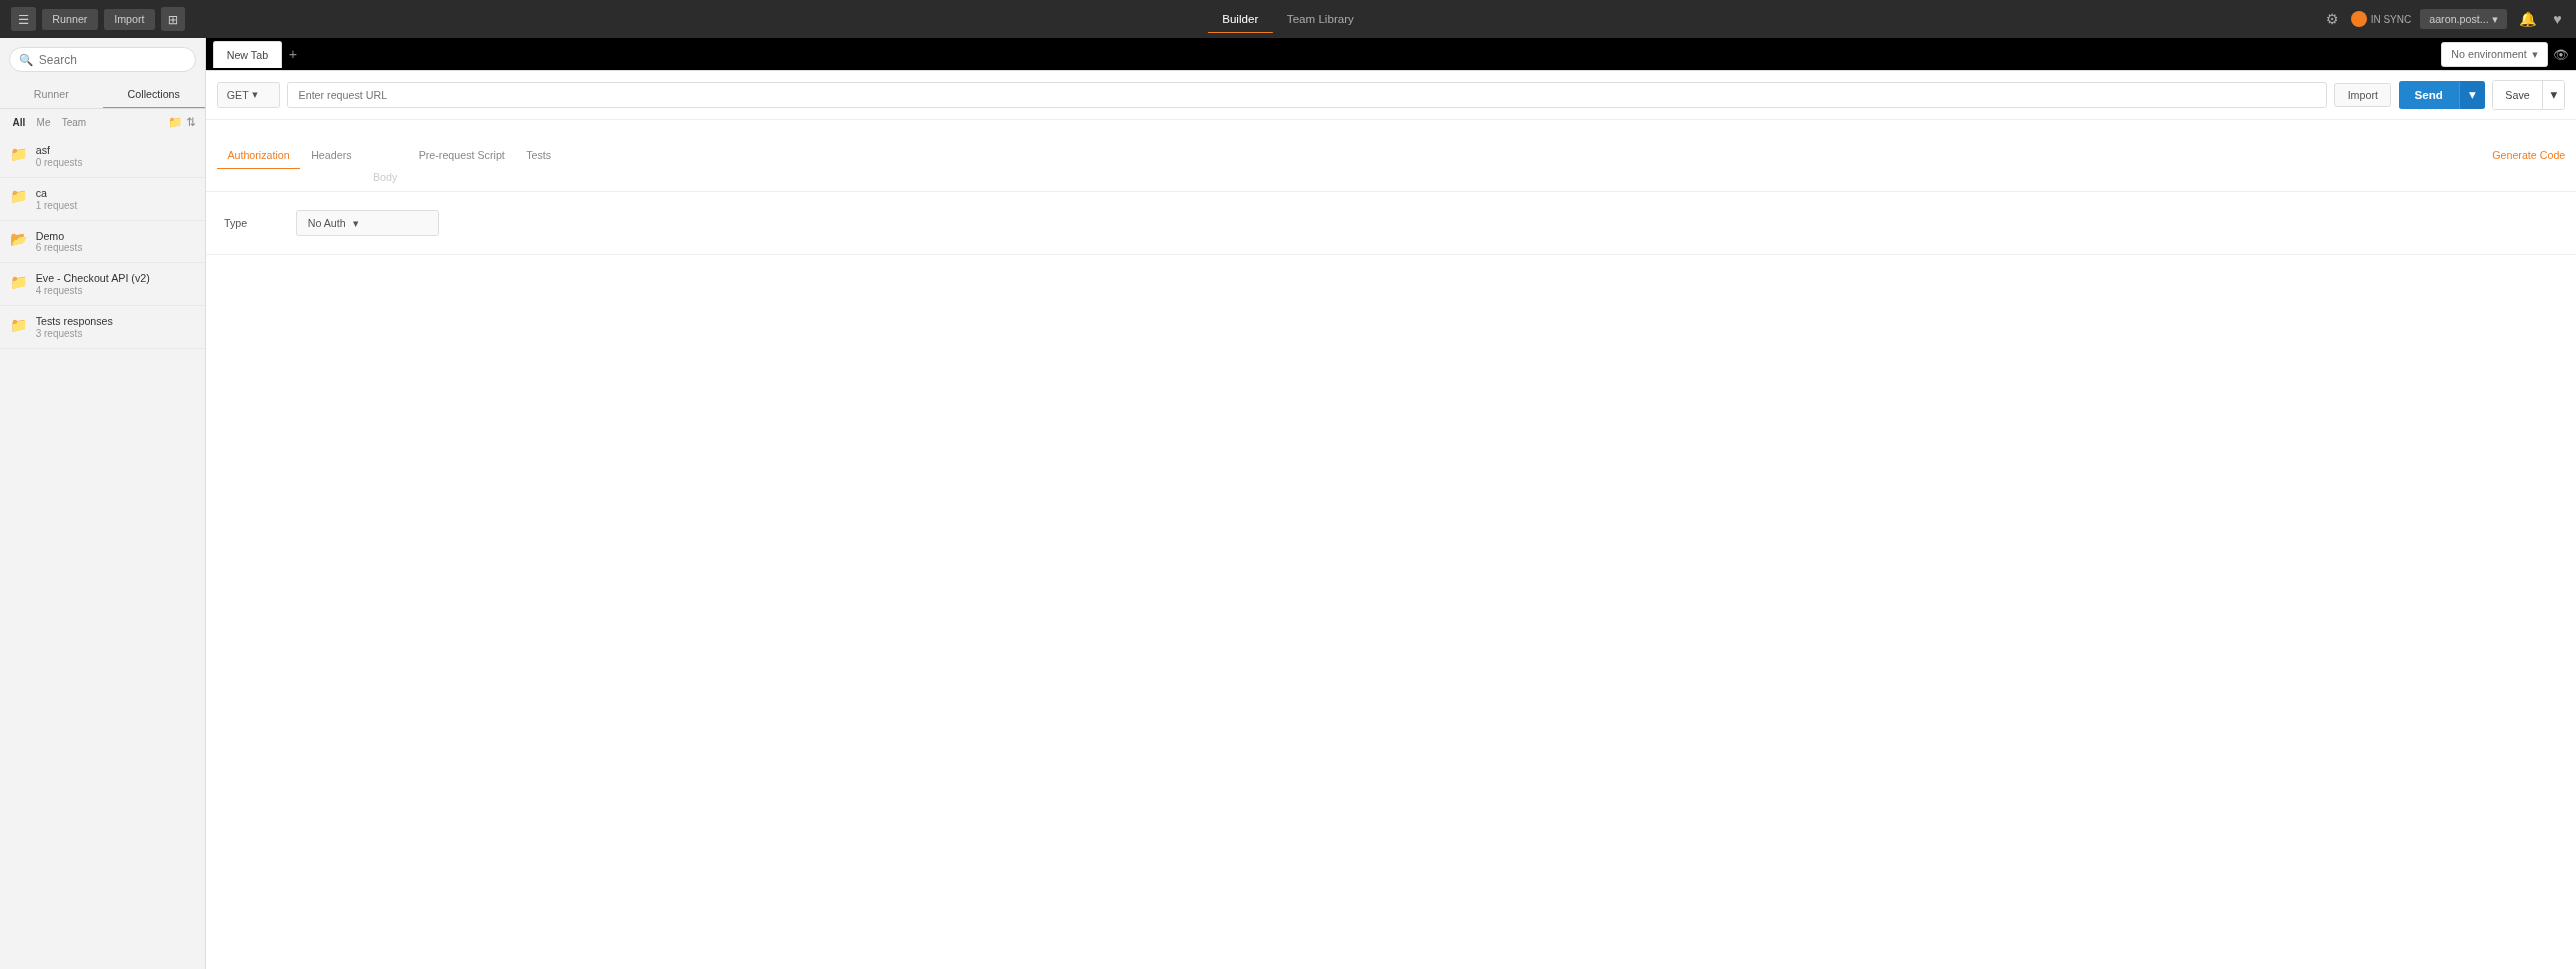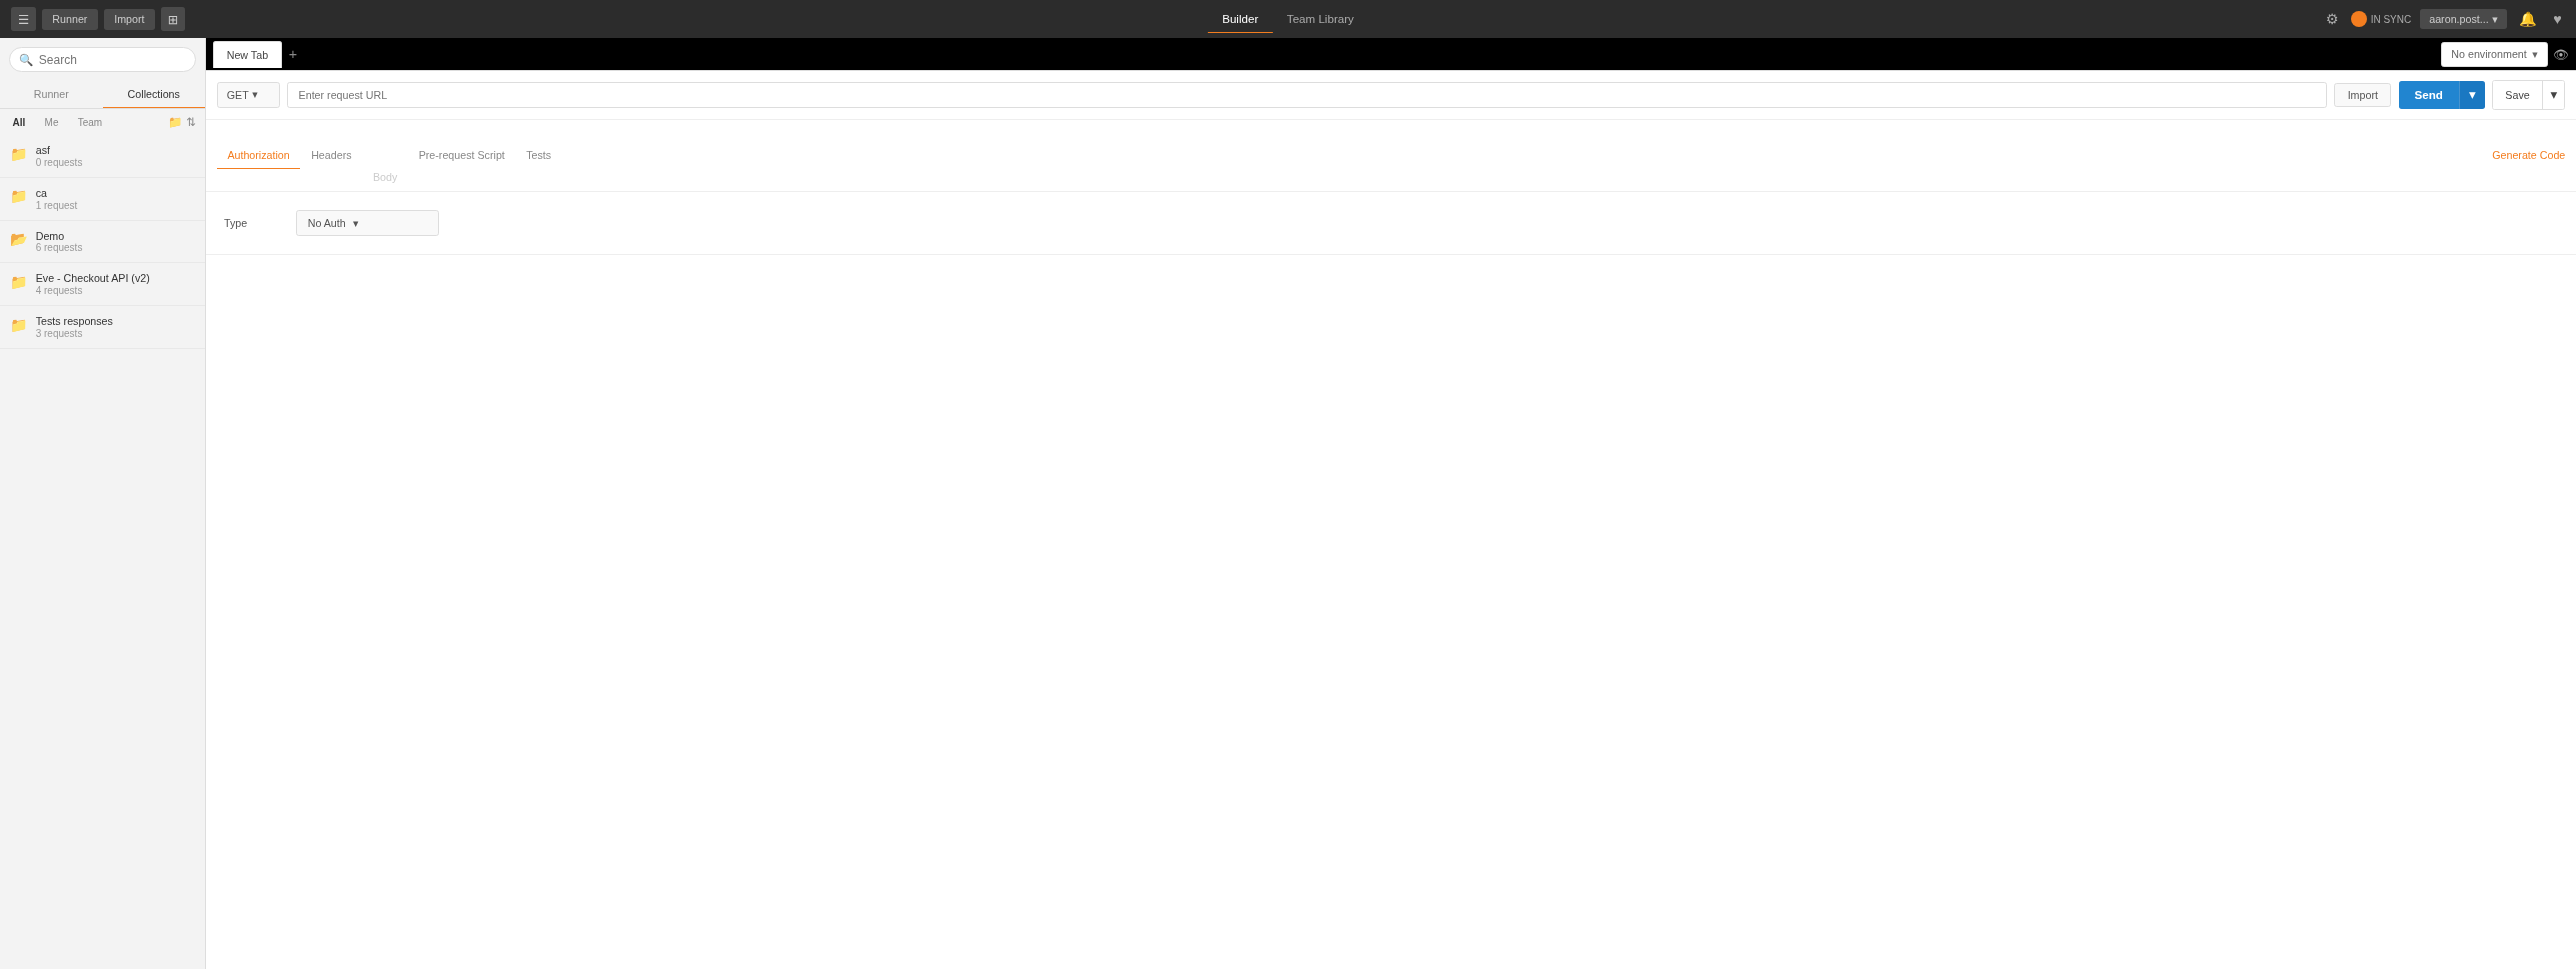--- a/index.html
+++ b/index.html
@@ -36,21 +36,21 @@
 
     .search-bar { padding: 9px; }
     .search-input-wrap { display: flex; align-items: center; background: #fff; border: 0.9px solid #ddd; border-radius: 13.4px; padding: 4.5px 9px; gap: 5.4px; }
     .search-input { border: none; background: transparent; outline: none; font-size: 12px; color: #666; width: 100%; }
 
     .sidebar-tabs { display: flex; border-bottom: 0.9px solid #ddd; }
     .sidebar-tab { flex: 1; text-align: center; padding: 7.2px; background: transparent; border: none; cursor: pointer; font-size: 10.7px; color: #888; border-bottom: 1.8px solid transparent; }
     .sidebar-tab.active { color: #333; border-bottom: 1.8px solid #f47d1f; font-weight: 500; }
 
     .sidebar-filter { display: flex; align-items: center; justify-content: space-between; padding: 5.4px 9px; }
-    .filter-pills { display: flex; gap: 12px; align-items: center; }
+    .filter-pills { display: flex; gap: 4px; align-items: center; }
     .filter-pill { background: transparent; border: none; cursor: pointer; font-size: 10px; color: #888; padding: 1.8px 3.6px; }
     .filter-pill.active { color: #333; font-weight: 600; }
     .filter-actions { display: flex; gap: 3.6px; }
     .filter-action-btn { background: transparent; border: none; cursor: pointer; color: #888; font-size: 11.6px; }
 
     .collection-list { overflow-y: auto; flex: 1; }
     .collection-item { display: flex; align-items: flex-start; padding: 9px 10.7px; border-bottom: 0.9px solid #e8e8e8; cursor: pointer; gap: 7.2px; }
     .folder-icon { font-size: 14.3px; margin-top: 1.8px; flex-shrink: 0; }
     .folder-icon.orange { color: #f47d1f; }
     .folder-icon.gray { color: #999; }

